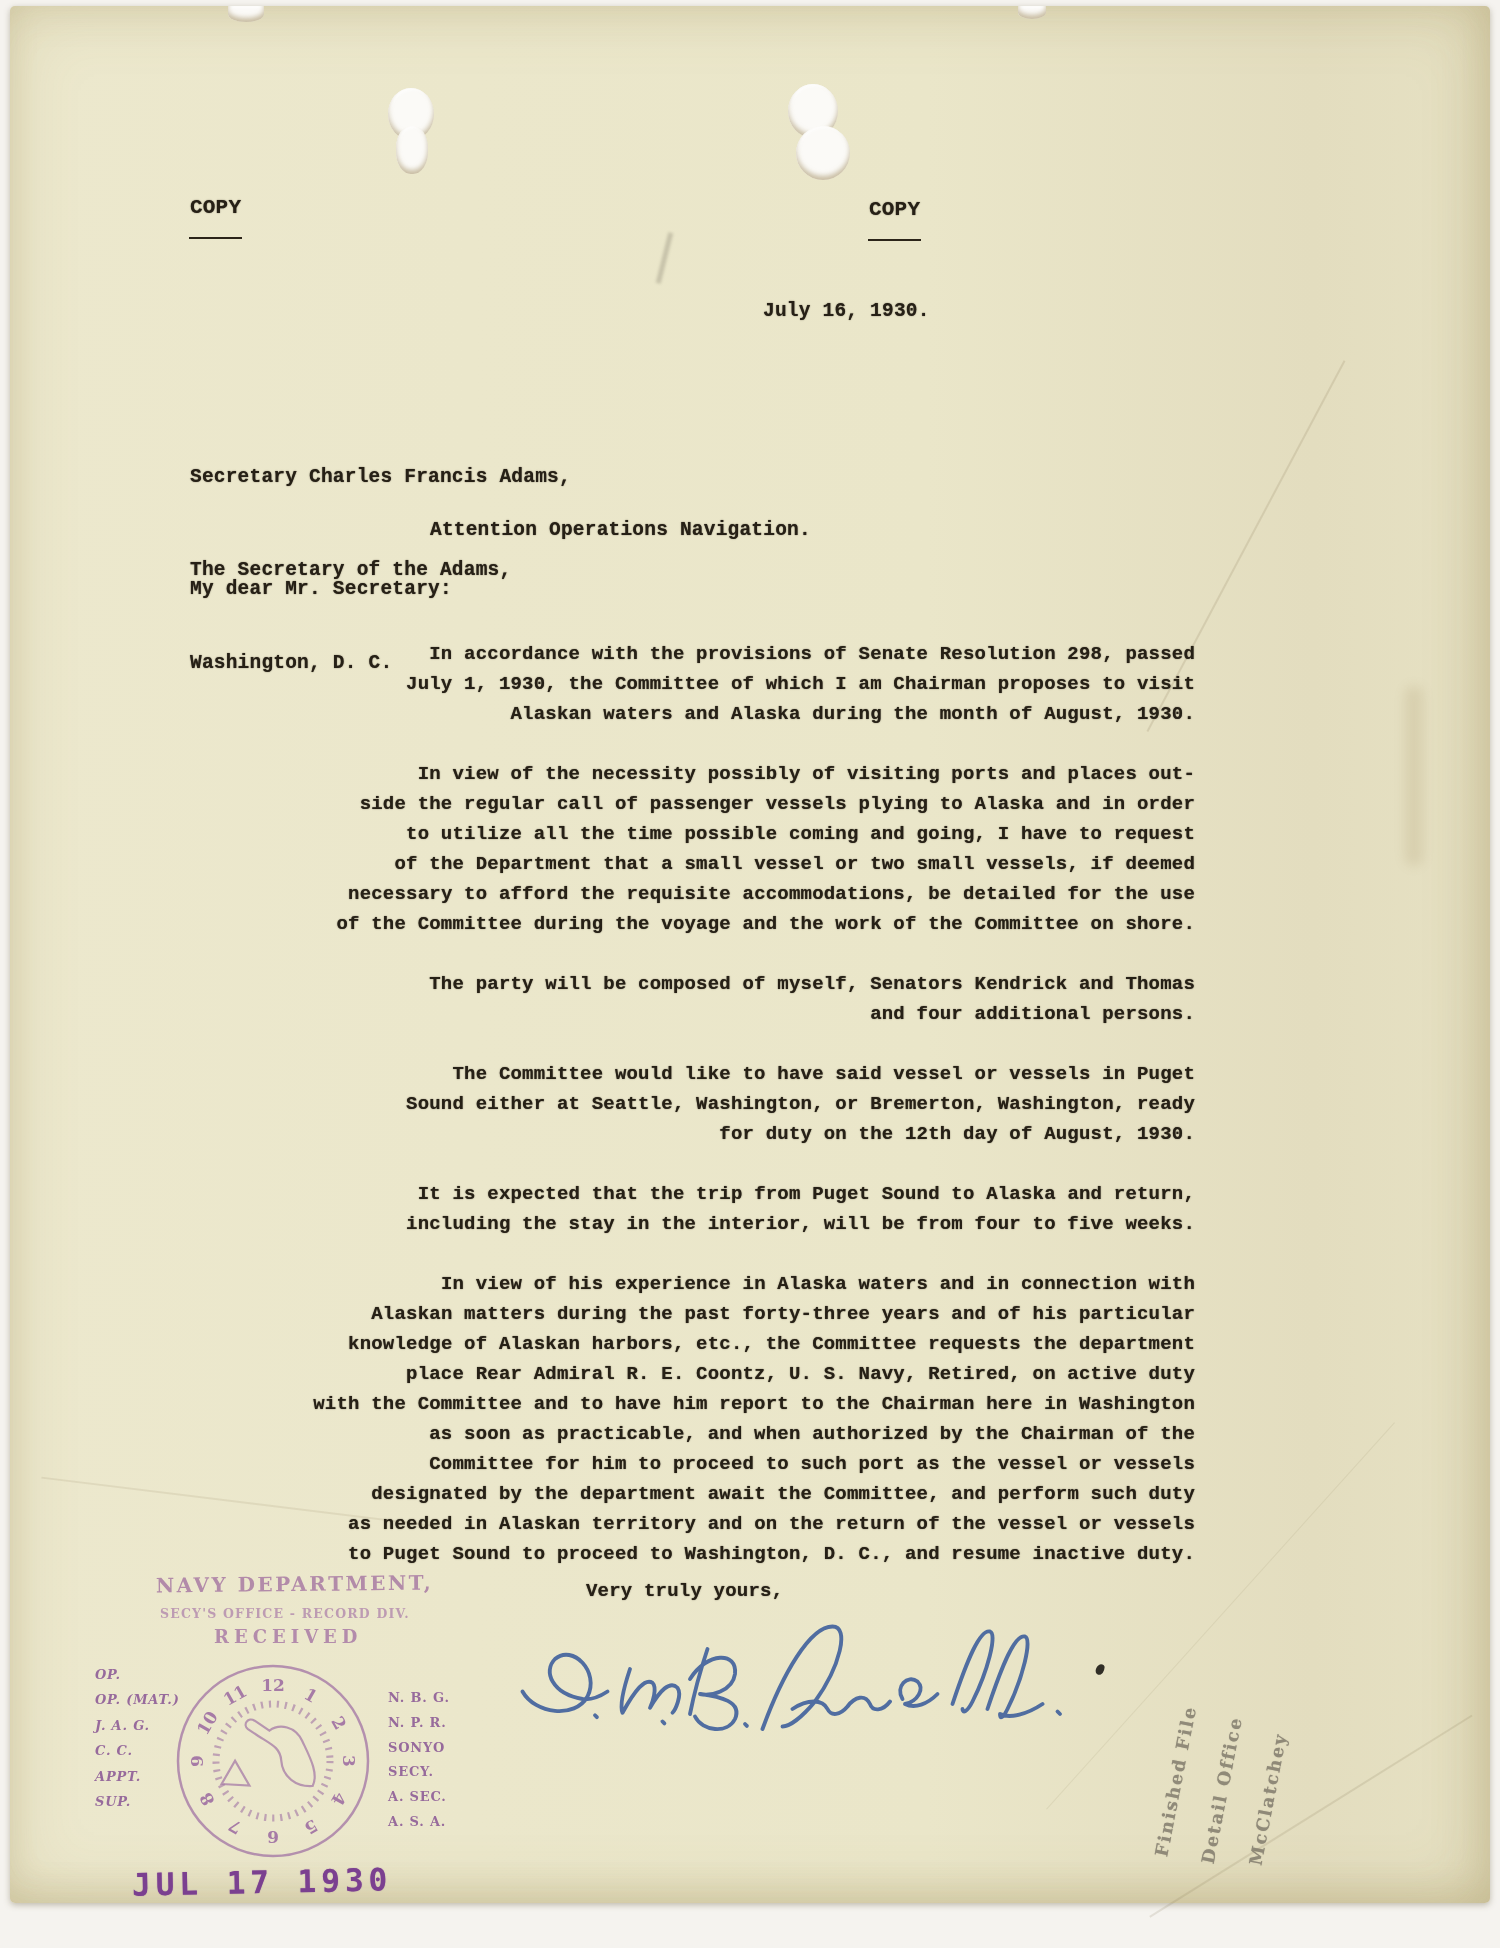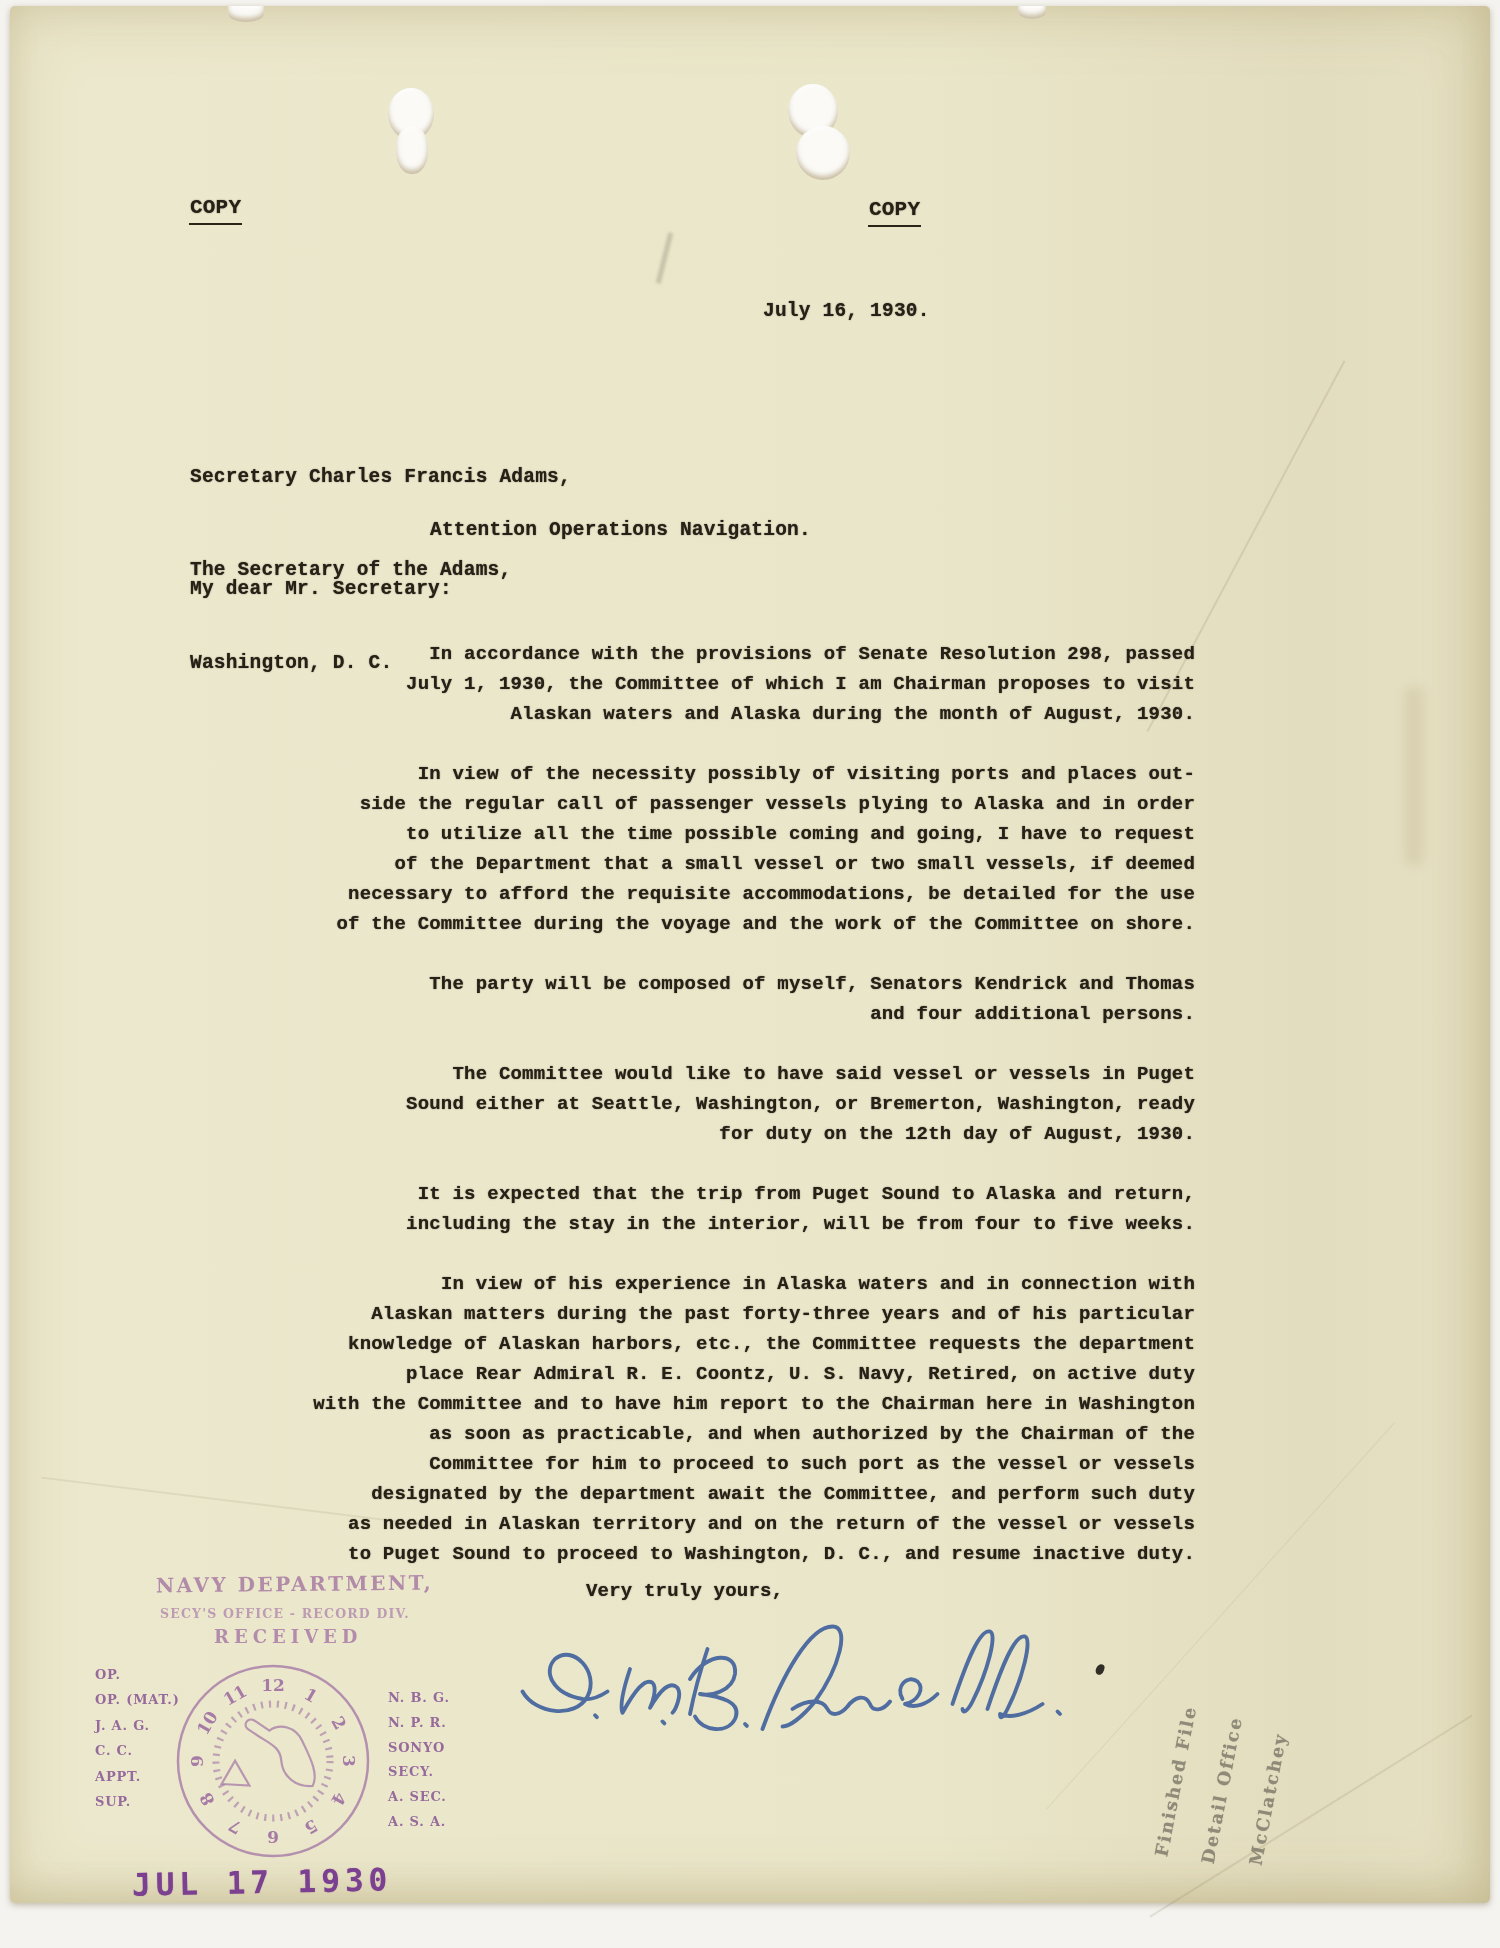--- a/index.html
+++ b/index.html
@@ -30,21 +30,21 @@
   .smudge1{position:absolute;left:1395px;top:680px;width:18px;height:180px;background:#8a6f3d;
            opacity:.14;filter:blur(6px);border-radius:8px;}
   .smudge2{position:absolute;left:652px;top:226px;width:5px;height:52px;background:#4a4438;
            opacity:.22;filter:blur(1.5px);transform:rotate(14deg);}
   .speck{position:absolute;left:1086px;top:1658px;width:8px;height:11px;background:#1d1b15;
          border-radius:60% 40% 55% 45%;transform:rotate(18deg);opacity:.9;}
   
   .tw{color:#262016;font-weight:700;letter-spacing:.2px;
       text-shadow:0 0 1.2px rgba(40,33,22,.8);}
   .copy{position:absolute;font-size:21px;line-height:24px;border-bottom:2.5px solid #2b2419;
-        padding:0 1px 3px 1px;}
+        padding:0 1px 17px 1px;}
   .copy.left{left:179px;top:190px;}
   .copy.right{left:858px;top:192px;}
   .dateline{position:absolute;left:753px;top:294px;font-size:19.5px;}
   .recipient{position:absolute;left:180px;top:394px;font-size:19.5px;line-height:31px;
              white-space:pre-wrap;}
   .attention{position:absolute;left:420px;top:513px;font-size:19.5px;}
   .salutation{position:absolute;left:180px;top:572px;font-size:19.5px;}
   .bodytext{position:absolute;left:180px;top:633px;width:1005px;font-size:19px;text-align:right;}
   .bodytext p{margin:0 0 30px 0;line-height:30px;white-space:pre-wrap;text-indent:57px;}
   .closing{position:absolute;left:576px;top:1574px;font-size:19px;}
@@ -56,21 +56,21 @@
   .stamp{color:#9c6ba1;font-family:"DejaVu Serif",serif;font-weight:700;}
   .nd1{position:absolute;left:146px;top:1566px;font-size:20px;letter-spacing:2.5px;
        color:#a97ba4;opacity:.85;transform:rotate(-.6deg);}
   .nd2{position:absolute;left:150px;top:1600px;font-size:12.5px;letter-spacing:1.2px;
        color:#b habc;}
   .nd2{color:#b289ad;opacity:.8;}
   .nd3{position:absolute;left:204px;top:1620px;font-size:18px;letter-spacing:5px;
        color:#aa7ca6;opacity:.85;}
   .col{position:absolute;font-size:13px;line-height:25.4px;letter-spacing:.8px;
        color:#8e5d97;opacity:.9;}
-  .col.left{left:85px;top:1656px;}
+  .col.left{left:85px;top:1656px;font-style:italic;}
   .col.right{left:378px;top:1680px;line-height:24.8px;}
   .clock{position:absolute;left:158px;top:1650px;width:210px;height:210px;opacity:.85;}
   .clock-num{font-family:"DejaVu Serif",serif;font-size:17px;fill:#9a68a0;font-weight:700;}
   .datestamp{position:absolute;left:122px;top:1858px;font-size:31px;letter-spacing:5px;
              color:#7b4090;font-family:"DejaVu Sans Mono",monospace;font-weight:700;
              transform:rotate(-1.2deg);text-shadow:0 0 1px rgba(123,64,144,.6);}
   
   .ff-stamp{position:absolute;left:1100px;top:1672px;width:224px;height:224px;
             transform:rotate(-79deg);display:flex;flex-direction:column;justify-content:center;}
   .ff-stamp div{text-align:center;font-family:"DejaVu Serif",serif;font-size:17.5px;

